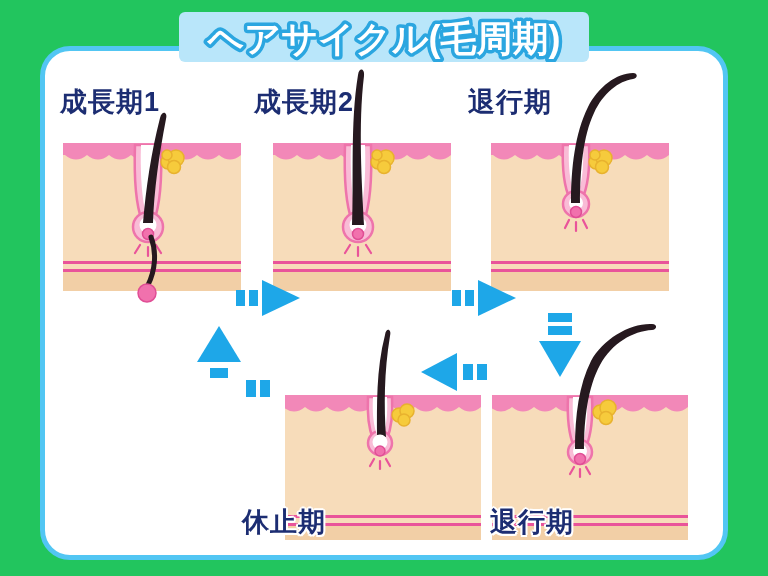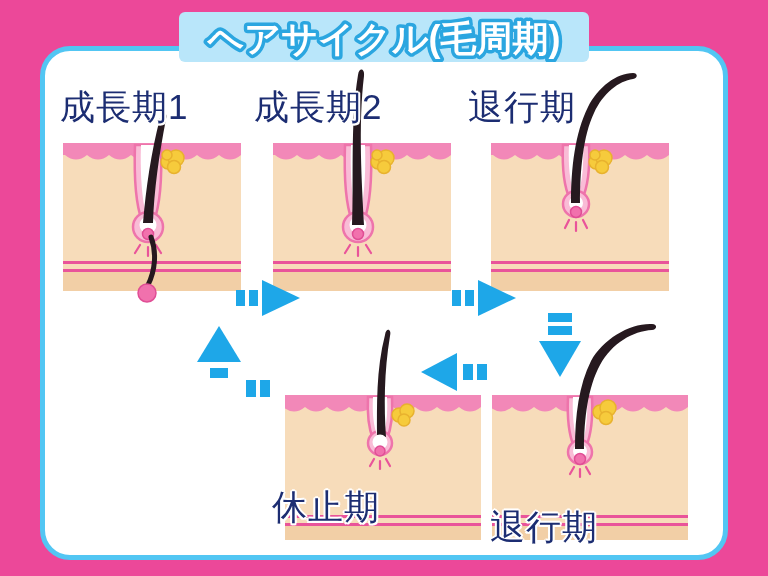--- a/index.html
+++ b/index.html
@@ -15,29 +15,29 @@
     --follicle-fill:#f9bcd6;
     --follicle-stroke:#ee74ab;
     --papilla-pink:#f171ad;
     --papilla-stroke:#e04e95;
     --gland-yellow:#f6cb3c;
     --gland-stroke:#e8b22e;
     --hair-black:#26191f;
   }
   *{margin:0;padding:0;box-sizing:border-box;}
   body{background:#ffffff;font-family:"Liberation Sans",sans-serif;}
-  .stage{position:relative;width:768px;height:576px;background:#ec4899;overflow:hidden;}
+  .stage{position:relative;width:768px;height:576px;background:#22c55e;overflow:hidden;}
   .frame{position:absolute;left:40px;top:46px;width:688px;height:514px;
          border:5px solid var(--frame-blue);border-radius:30px;background:#ffffff;z-index:0;}
   .title-box{position:absolute;left:179px;top:12px;width:410px;height:50px;
          background:var(--title-bg);border-radius:6px;z-index:6;}
   .title-text{font-family:"Liberation Sans",sans-serif;font-size:36px;font-weight:bold;
          fill:#ffffff;stroke:var(--title-outline);stroke-width:7px;stroke-linejoin:round;
          paint-order:stroke;}
-  .stage-label{position:absolute;z-index:5;font-size:35px;font-weight:normal;color:var(--label-navy);
+  .stage-label{position:absolute;z-index:5;font-size:27px;font-weight:bold;color:var(--label-navy);
          letter-spacing:1px;white-space:nowrap;
          text-shadow:2px 0 0 #fff,-2px 0 0 #fff,0 2px 0 #fff,0 -2px 0 #fff,
                      1.5px 1.5px 0 #fff,-1.5px 1.5px 0 #fff,1.5px -1.5px 0 #fff,-1.5px -1.5px 0 #fff;}
   .panel{position:absolute;z-index:1;}
   .arrow{position:absolute;z-index:4;}
   .arrow svg polygon,.arrow svg rect{fill:var(--arrow-blue);}
   
   .sk-base{fill:var(--skin-peach);}
   .sk-deep{fill:var(--skin-peach-dark);}
   .sk-epi{fill:var(--skin-pink);}
@@ -59,21 +59,21 @@
 
   <div class="title-box">
     <svg width="410" height="50" viewBox="0 0 410 50">
       <text x="205" y="39" text-anchor="middle" class="title-text">ヘアサイクル(毛周期)</text>
     </svg>
   </div>
 
   <div class="stage-label" style="left:60px;top:84px;">成長期1</div>
   <div class="stage-label" style="left:238px;top:84px;margin-left:16px;">成長期2</div>
   <div class="stage-label" style="left:468px;top:84px;">退行期</div>
-  <div class="stage-label" style="left:242px;top:484px;margin-left:30px;">休止期</div>
+  <div class="stage-label" style="left:242px;top:504px;">休止期</div>
   <div class="stage-label" style="left:490px;top:504px;">退行期</div>
 
   <div class="panel" style="left:63px;top:63px;">
     <svg width="178" height="245" viewBox="0 0 178 245">
       <rect class="sk-base" x="0" y="80" width="178" height="148"></rect>
       <rect class="sk-deep" x="0" y="209" width="178" height="19"></rect>
       <path class="sk-epi" d="M0,80 H178 V92 q-11,9 -22,0 q-11,9 -22,0 q-11,9 -22,0 q-11,9 -22,0 q-11,9 -22,0 q-11,9 -22,0 q-11,9 -22,0 q-11,9 -22,0 L0,92 Z"></path>
       <rect class="sk-line" x="0" y="198" width="178" height="3"></rect>
       <rect class="sk-line" x="0" y="206" width="178" height="3"></rect>
       <g>

